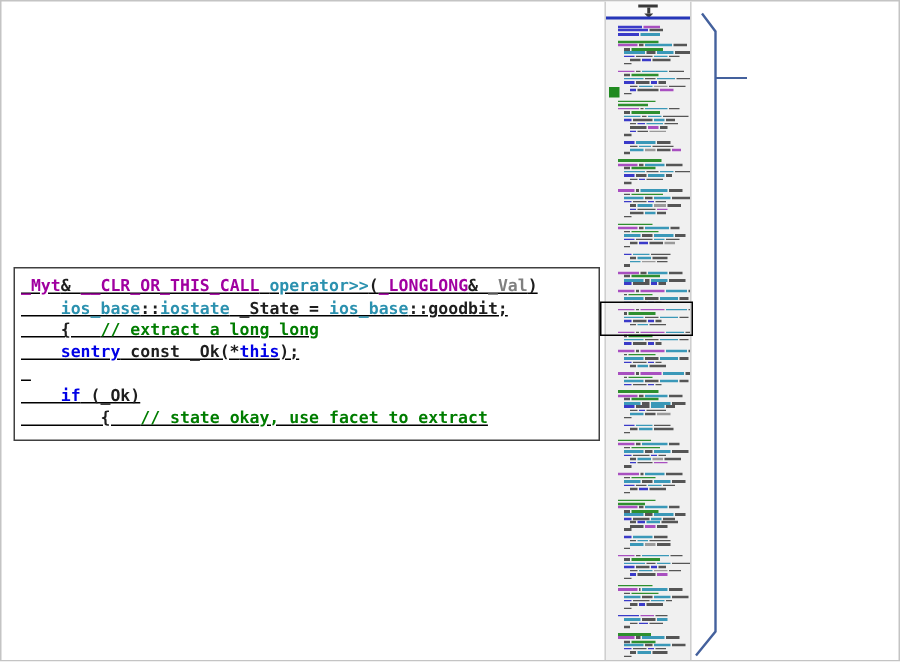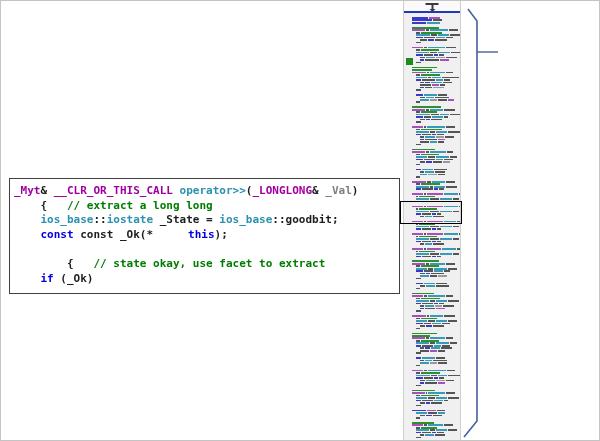--- a/index.html
+++ b/index.html
@@ -8,21 +8,21 @@
     border:1px solid #c4c4c4;box-sizing:border-box;overflow:hidden;
     font-family:"Liberation Sans",sans-serif;
   }
 
   
   .codebox{
     position:absolute;left:8px;top:177px;width:391px;height:116px;
     background:#ffffff;border:1px solid #404040;box-sizing:border-box;
     z-index:3;overflow:hidden;
   }
-  .codebox-inner{padding:5px 0 0 4px;}
+  .codebox-inner{padding:5px 0 0 4px;text-decoration:underline;}
   .code-line{
     font-family:"DejaVu Sans Mono","Liberation Mono",monospace;
     font-size:11px;line-height:14.6px;white-space:pre;font-weight:bold;
   }
 
   
   .minimap{
     position:absolute;left:402px;top:0;width:58px;height:441px;
     background:#f0f0f0;border-left:1px solid #cfcfcf;border-right:1px solid #cfcfcf;
     box-sizing:border-box;z-index:1;
@@ -58,26 +58,26 @@
   }
 </style>
 </head>
 <body>
 
 <div class="page">
 
   <div class="codebox">
     <div class="codebox-inner">
         <div class="code-line"><span style="color: rgb(160, 0, 160);">_Myt</span><span style="color: rgb(30, 30, 30);">&amp; </span><span style="color: rgb(160, 0, 160);">__CLR_OR_THIS_CALL</span><span style="color: rgb(30, 30, 30);"> </span><span style="color: rgb(43, 145, 175);">operator&gt;&gt;</span><span style="color: rgb(30, 30, 30);">(</span><span style="color: rgb(160, 0, 160);">_LONGLONG</span><span style="color: rgb(30, 30, 30);">&amp; </span><span style="color: rgb(128, 128, 128);">_Val</span><span style="color: rgb(30, 30, 30);">)</span></div>
+        <div class="code-line"><span style="color: rgb(43, 145, 175);">    ios_base</span><span style="color: rgb(30, 30, 30);">::</span><span style="color: rgb(43, 145, 175);">iostate</span><span style="color: rgb(30, 30, 30);"> _State = </span><span style="color: rgb(43, 145, 175);">ios_base</span><span style="color: rgb(30, 30, 30);">::goodbit;</span></div>
         <div class="code-line"><span style="color: rgb(30, 30, 30);">    {   </span><span style="color: rgb(0, 125, 0);">// extract a long long</span></div>
-        <div class="code-line"><span style="color: rgb(43, 145, 175);">    ios_base</span><span style="color: rgb(30, 30, 30);">::</span><span style="color: rgb(43, 145, 175);">iostate</span><span style="color: rgb(30, 30, 30);"> _State = </span><span style="color: rgb(43, 145, 175);">ios_base</span><span style="color: rgb(30, 30, 30);">::goodbit;</span></div>
-        <div class="code-line"><span style="color: rgb(0, 0, 230);">    const</span><span style="color: rgb(30, 30, 30);"> const _Ok(*</span><span style="color: rgb(0, 0, 230); margin-left: 35px;">this</span><span style="color: rgb(30, 30, 30);">);</span></div>
+        <div class="code-line"><span style="color: rgb(0, 0, 230);">    sentry</span><span style="color: rgb(30, 30, 30);"> const _Ok(*</span><span style="color: rgb(0, 0, 230);">this</span><span style="color: rgb(30, 30, 30);">);</span></div>
         <div class="code-line">&nbsp;</div>
+        <div class="code-line"><span style="color: rgb(0, 0, 230);">    if</span><span style="color: rgb(30, 30, 30);"> (_Ok)</span></div>
         <div class="code-line"><span style="color: rgb(30, 30, 30);">        {   </span><span style="color: rgb(0, 125, 0);">// state okay, use facet to extract</span></div>
-        <div class="code-line"><span style="color: rgb(0, 0, 230);">    if</span><span style="color: rgb(30, 30, 30);"> (_Ok)</span></div>
       </div>
   </div>
 
   <div class="minimap" style="background: rgb(240, 240, 240);">
     <div class="mm-header">
       <div class="mm-icon">
         <span class="bar"></span>
         <span class="stem"></span>
         <span class="tri"></span>
       </div>

